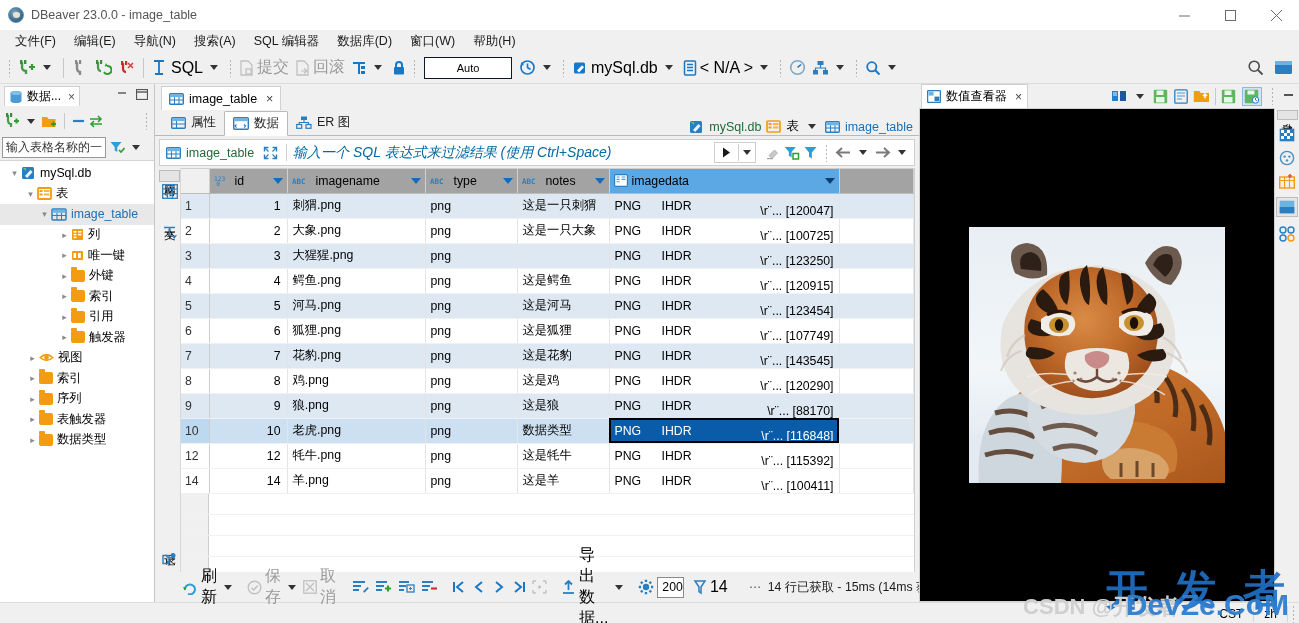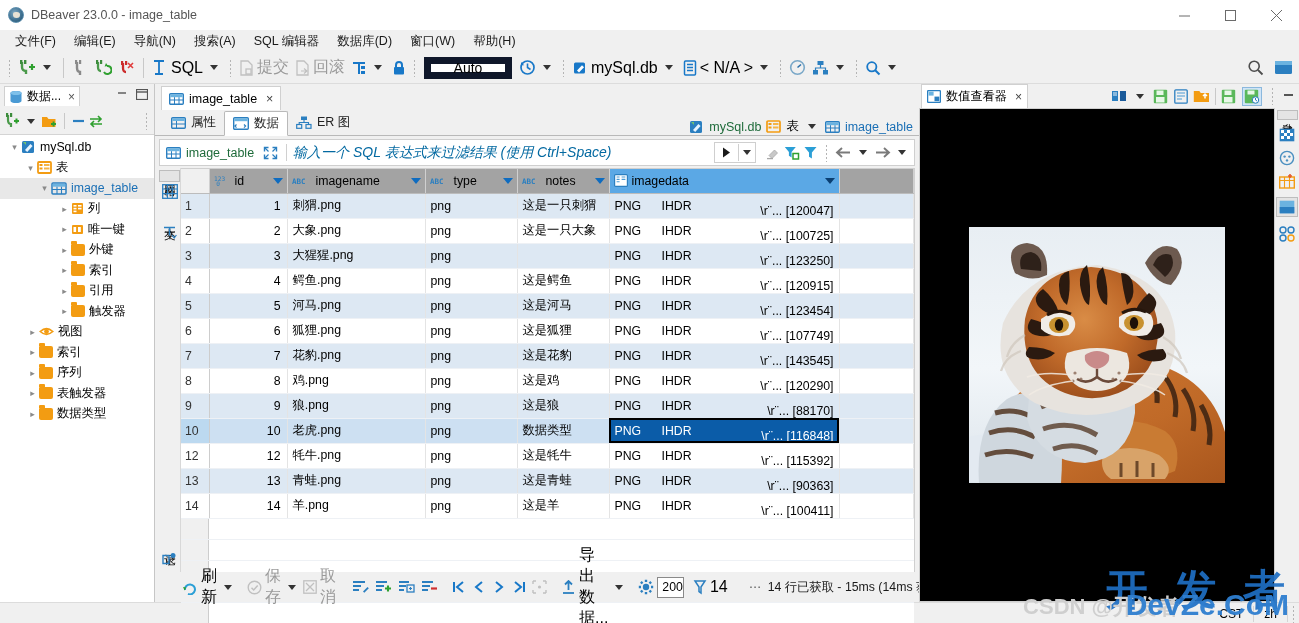--- a/index.html
+++ b/index.html
@@ -46,22 +46,22 @@
   }
   .tb { display: flex; align-items: center; height: 26px; padding: 0 3px; gap: 3px; }
   .sep-v { width: 1px; height: 20px; background: #c8c8c8; margin: 0 5px; }
   .dots-v {
     width: 3px; height: 18px; margin: 0 4px;
     background-image: radial-gradient(#b4b4b4 45%, transparent 46%);
     background-size: 3px 4px; background-repeat: repeat-y;
   }
   .caret { width: 0; height: 0; border-left: 4px solid transparent; border-right: 4px solid transparent; border-top: 5px solid #333; margin: 0 4px; }
   .autobox {
-    border: 7px solid #0f172a; background: #fff; height: 22px; min-width: 88px;
-    display: flex; align-items: center; justify-content: center; font-size: 14px; margin: 0 4px;
+    border: 1px solid #0f172a; background: #fff; height: 22px; min-width: 88px;
+    display: flex; align-items: center; justify-content: center; font-size: 11px; margin: 0 4px;
   }
   .tb-label { font-size: 16px; }
   .tb-label.dim { color: #9a9a9a; }
 
   
   .ico { display: inline-block; position: relative; flex: none; }
   .ico svg { display: block; }
 
   
   .body { display: flex; height: 518px; }
@@ -445,20 +445,30 @@
               <path d="M2 7 h11" stroke="#2b7fc0" stroke-width="2.2"></path>
             </svg>
         </span>
         <span class="ico">
           <svg width="16" height="14" viewBox="0 0 16 14">
             <path d="M2 5 h11 M10 2 l3 3 l-3 3" stroke="#2fa02f" stroke-width="1.6" fill="none"></path>
             <path d="M14 10 h-11 M6 7 l-3 3 l3 3" stroke="#2fa02f" stroke-width="1.6" fill="none"></path>
           </svg>
         </span>
         <span class="dots-v" style="margin-left:auto;margin-right:6px;"></span>
+      </div>
+      <div class="lp-filterrow">
+        <div class="lp-filter-input" title="输入表格名称的一部分">输入表格名称的一</div>
+        <span class="ico">
+          <svg width="16" height="15" viewBox="0 0 16 15">
+            <path d="M1.5 2 h11 l-4.2 5 v5 l-2.6 -1.6 v-3.4 z" fill="#2b9fd6"></path>
+            <path d="M10 10 l2 2 l3.5 -4" stroke="#2fa02f" stroke-width="1.7" fill="none"></path>
+          </svg>
+        </span>
+        <span class="caret"></span>
       </div>
       <div class="tree">
 
         <div class="trow" style="padding-left:8px;">
           <span class="tarrow">▾</span>
           <span class="ico">
             <svg width="15" height="14" viewBox="0 0 15 14">
                 <rect x="1" y="1" width="12" height="12" rx="1.5" fill="#2b7fc0"></rect>
                 <path d="M4 10 l5.4 -6 l2.2 2 l-5.4 6 z" fill="#e8f4ff"></path>
                 <path d="M2 2 l3 0 l0 3 z" fill="#6fc26f"></path>
@@ -980,35 +990,20 @@
                 <td>这是牦牛</td>
                 <td class="blob">
                     <div class="blobin">
                       <span class="p1">PNG</span>
                       <span class="p2">IHDR</span>
                       <span class="p3">\r¨... [115392]</span>
                     </div>
                   </td>
                 <td></td>
               </tr>
-              <tr class="odd">
-                <td class="rowno">13</td>
-                <td class="num">13</td>
-                <td>青蛙.png</td>
-                <td>png</td>
-                <td>这是青蛙</td>
-                <td class="blob">
-                    <div class="blobin">
-                      <span class="p1">PNG</span>
-                      <span class="p2">IHDR</span>
-                      <span class="p3">\r¨... [90363]</span>
-                    </div>
-                  </td>
-                <td></td>
-              </tr>
               <tr class="even">
                 <td class="rowno">14</td>
                 <td class="num">14</td>
                 <td>羊.png</td>
                 <td>png</td>
                 <td>这是羊</td>
                 <td class="blob">
                     <div class="blobin">
                       <span class="p1">PNG</span>
                       <span class="p2">IHDR</span>

